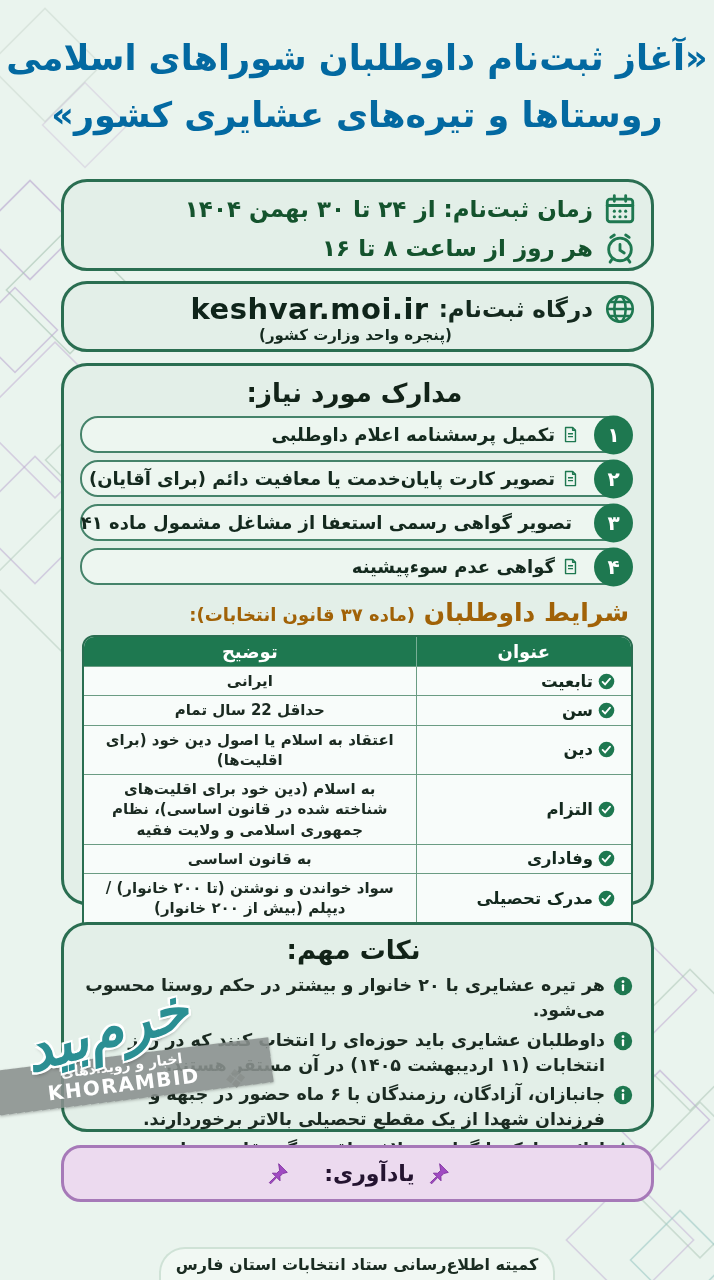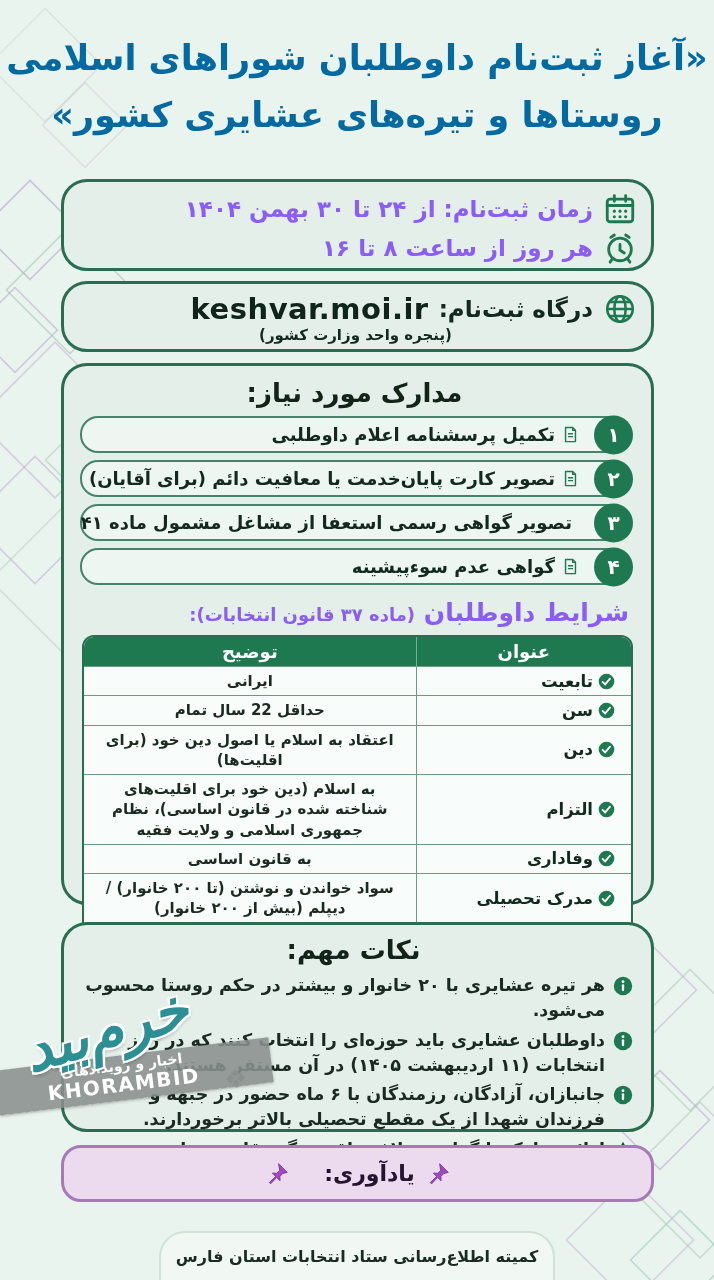--- a/index.html
+++ b/index.html
@@ -20,21 +20,21 @@
   }
 
   
   .gbox{
     left:61px;width:593px;
     background:#e3efe8;border:3px solid #2a6e51;border-radius:26px;
     direction:rtl;
   }
   .schedule-box{top:179px;height:92px;padding:7px 14px 0 10px;}
   .icon-row{display:flex;align-items:center;gap:10px;height:39px;}
-  .icon-row .txt{font-size:23px;font-weight:bold;color:#8b5cf6;white-space:nowrap;}
+  .icon-row .txt{font-size:23px;font-weight:bold;color:#14532d;white-space:nowrap;}
   .icon-34{width:34px;height:34px;flex:0 0 34px;}
   .icon-20{width:20px;height:20px;flex:0 0 20px;}
   .icon-17{width:17px;height:17px;}
 
   .portal-box{top:281px;height:71px;padding:5px 14px 0 10px;}
   .portal-row{display:flex;align-items:center;gap:10px;height:40px;}
   .portal-label{font-size:23px;font-weight:bold;color:#14291e;white-space:nowrap;}
   .portal-url{font-size:29px;font-weight:bold;color:#0f241a;letter-spacing:.5px;}
   .portal-sub{font-size:15px;font-weight:bold;text-align:center;color:#14291e;margin-top:-3px;}
 
@@ -46,21 +46,21 @@
     background:#edf6f0;border:2px solid #45836a;border-radius:18px;
     display:flex;align-items:center;padding-right:50px;gap:7px;
   }
   .pill-num{
     position:absolute;right:-4px;top:50%;transform:translateY(-50%);
     width:39px;height:39px;border-radius:50%;background:#1e7850;color:#ffffff;
     display:flex;align-items:center;justify-content:center;
     font-size:20px;font-weight:bold;
   }
   .pill-text{font-size:18px;font-weight:bold;color:#14291e;white-space:nowrap;}
-  .cond-heading{font-size:25px;font-weight:bold;color:#8b5cf6;margin:13px 6px 8px 0;}
+  .cond-heading{font-size:25px;font-weight:bold;color:#a16207;margin:13px 6px 8px 0;}
   .cond-heading .sub{font-size:18px;}
 
   .table-wrap{
     border:2.5px solid #2a6e51;border-radius:12px;overflow:hidden;
     background:#f8fcfa;margin:0 2px;
   }
   table.cond{width:100%;border-collapse:collapse;direction:rtl;}
   table.cond th{
     background:#1e7850;color:#ffffff;font-size:18px;font-weight:bold;
     padding:4px 6px;text-align:center;
@@ -86,21 +86,21 @@
     background:#ecdaef;border:3px solid #a679b8;border-radius:20px;
     display:flex;align-items:center;justify-content:center;gap:10px;direction:rtl;
   }
   .reminder-box .lbl{font-size:22px;font-weight:bold;color:#241430;}
   .reminder-box .gap{width:14px;}
   .pin{width:26px;height:26px;}
 
   
   .footer-tab{
     bottom:0;left:50%;transform:translateX(-50%);
-    width:396px;height:49px;background:#f1f8f3;
+    width:396px;height:33px;background:#f1f8f3;
     border:2px solid #cfe2d6;border-bottom:none;border-radius:26px 26px 0 0;
     display:flex;align-items:center;justify-content:center;direction:rtl;
   }
   .footer-tab .txt{font-size:16px;font-weight:bold;color:#1a2b21;}
 
   
   .watermark{position:absolute;top:1012px;left:-4px;width:270px;height:120px;z-index:6;}
   .wm-band{
     position:absolute;top:42px;left:0;width:238px;
     background:rgba(137,144,141,.88);color:#fff;

